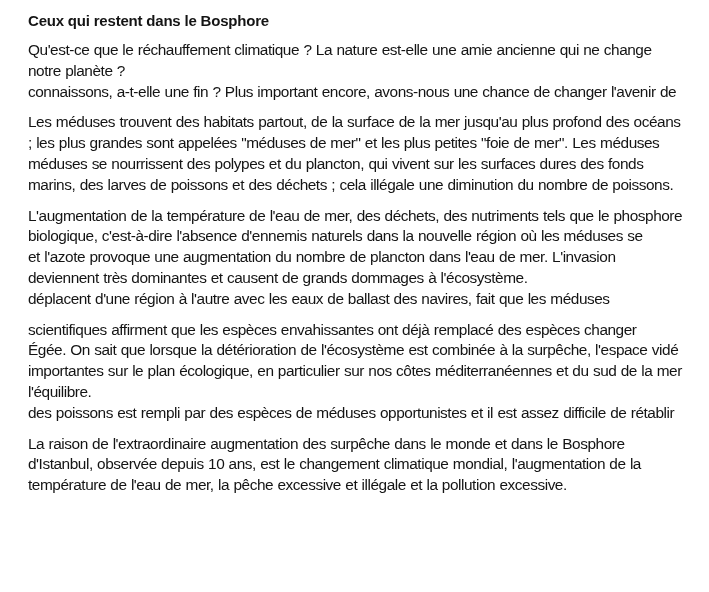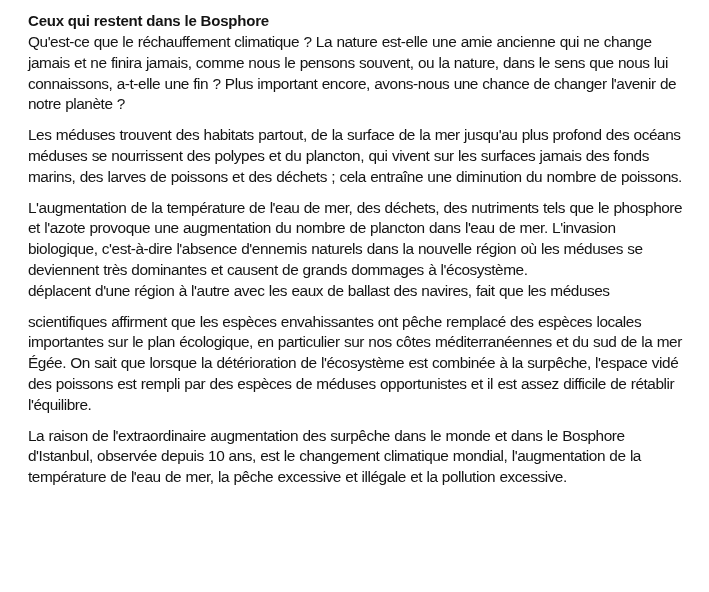--- a/index.html
+++ b/index.html
@@ -4,62 +4,62 @@
 <style>
   html, body { margin: 0; padding: 0; background: #ffffff; }
   body { width: 709px; height: 592px; overflow: hidden; position: relative; }
   .doc {
     position: absolute; left: 28px; top: 11px; width: 672px;
     font-family: "Liberation Sans", sans-serif;
     color: #141414;
   }
   .title {
     font-size: 15px; font-weight: bold; line-height: 20px;
-    margin: 0 0 1px 0; letter-spacing: -0.2px;
+    margin: 0 0 9px 0; letter-spacing: -0.2px;
   }
   .para { margin: 0 0 10px 0; }
   .line {
     display: block; white-space: nowrap;
     font-size: 15.4px; line-height: 20.8px;
     letter-spacing: -0.45px; word-spacing: 0.5px;
   }
 </style>
 </head>
 <body>
 
 <div class="doc">
   <div class="title">Ceux qui restent dans le Bosphore</div>
 
   <div class="para">
     <span class="line">Qu'est-ce que le réchauffement climatique ? La nature est-elle une amie ancienne qui ne change</span>
-    <span class="line">jamais et ne finira jamais, comme nous le pensons souvent, ou la nature, dans le sens que nous lui</span>
+    <span class="line">notre planète ?</span>
     <span class="line">connaissons, a-t-elle une fin ? Plus important encore, avons-nous une chance de changer l'avenir de</span>
-    <span class="line">notre planète ?</span>
   </div>
 
   <div class="para">
     <span class="line">Les méduses trouvent des habitats partout, de la surface de la mer jusqu'au plus profond des océans</span>
-    <span class="line">méduses se nourrissent des polypes et du plancton, qui vivent sur les surfaces jamais des fonds</span>
-    <span class="line">marins, des larves de poissons et des déchets ; cela entraîne une diminution du nombre de poissons.</span>
+    <span class="line">; les plus grandes sont appelées "méduses de mer" et les plus petites "foie de mer". Les méduses</span>
+    <span class="line">méduses se nourrissent des polypes et du plancton, qui vivent sur les surfaces dures des fonds</span>
+    <span class="line">marins, des larves de poissons et des déchets ; cela illégale une diminution du nombre de poissons.</span>
   </div>
 
   <div class="para">
     <span class="line">L'augmentation de la température de l'eau de mer, des déchets, des nutriments tels que le phosphore</span>
+    <span class="line">biologique, c'est-à-dire l'absence d'ennemis naturels dans la nouvelle région où les méduses se</span>
     <span class="line">et l'azote provoque une augmentation du nombre de plancton dans l'eau de mer. L'invasion</span>
-    <span class="line">biologique, c'est-à-dire l'absence d'ennemis naturels dans la nouvelle région où les méduses se</span>
     <span class="line">deviennent très dominantes et causent de grands dommages à l'écosystème.</span>
     <span class="line">déplacent d'une région à l'autre avec les eaux de ballast des navires, fait que les méduses</span>
   </div>
 
   <div class="para">
-    <span class="line">scientifiques affirment que les espèces envahissantes ont pêche remplacé des espèces locales</span>
+    <span class="line">scientifiques affirment que les espèces envahissantes ont déjà remplacé des espèces changer</span>
+    <span class="line">Égée. On sait que lorsque la détérioration de l'écosystème est combinée à la surpêche, l'espace vidé</span>
     <span class="line">importantes sur le plan écologique, en particulier sur nos côtes méditerranéennes et du sud de la mer</span>
-    <span class="line">Égée. On sait que lorsque la détérioration de l'écosystème est combinée à la surpêche, l'espace vidé</span>
+    <span class="line">l'équilibre.</span>
     <span class="line">des poissons est rempli par des espèces de méduses opportunistes et il est assez difficile de rétablir</span>
-    <span class="line">l'équilibre.</span>
   </div>
 
   <div class="para">
     <span class="line">La raison de l'extraordinaire augmentation des surpêche dans le monde et dans le Bosphore</span>
     <span class="line">d'Istanbul, observée depuis 10 ans, est le changement climatique mondial, l'augmentation de la</span>
     <span class="line">température de l'eau de mer, la pêche excessive et illégale et la pollution excessive.</span>
   </div>
 </div>
 
 </body></html>

